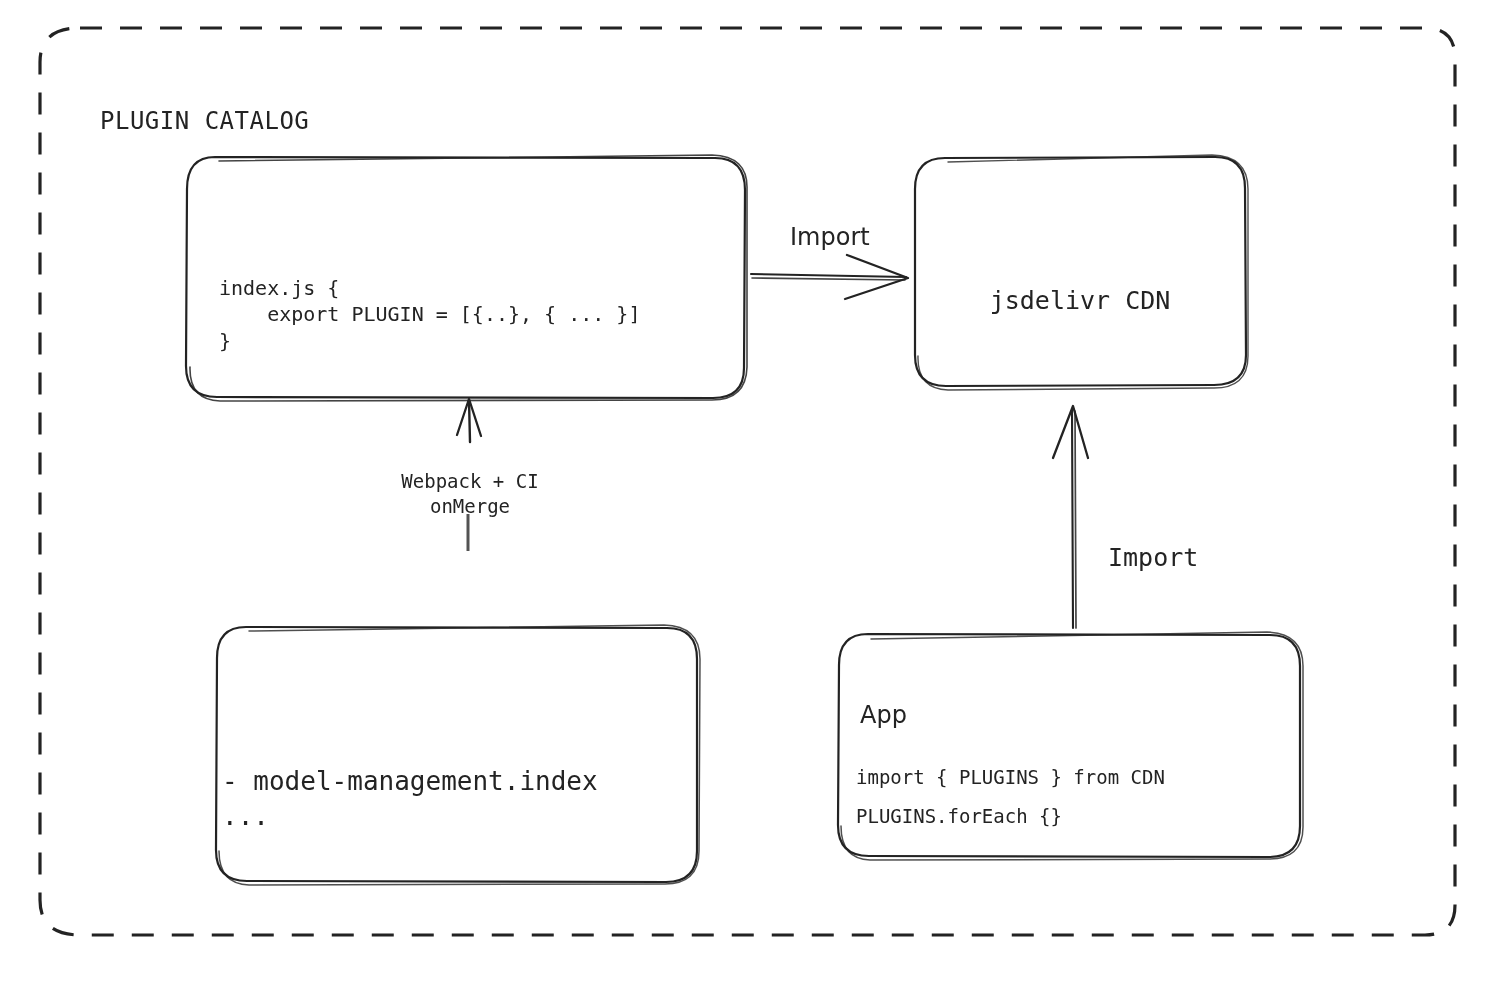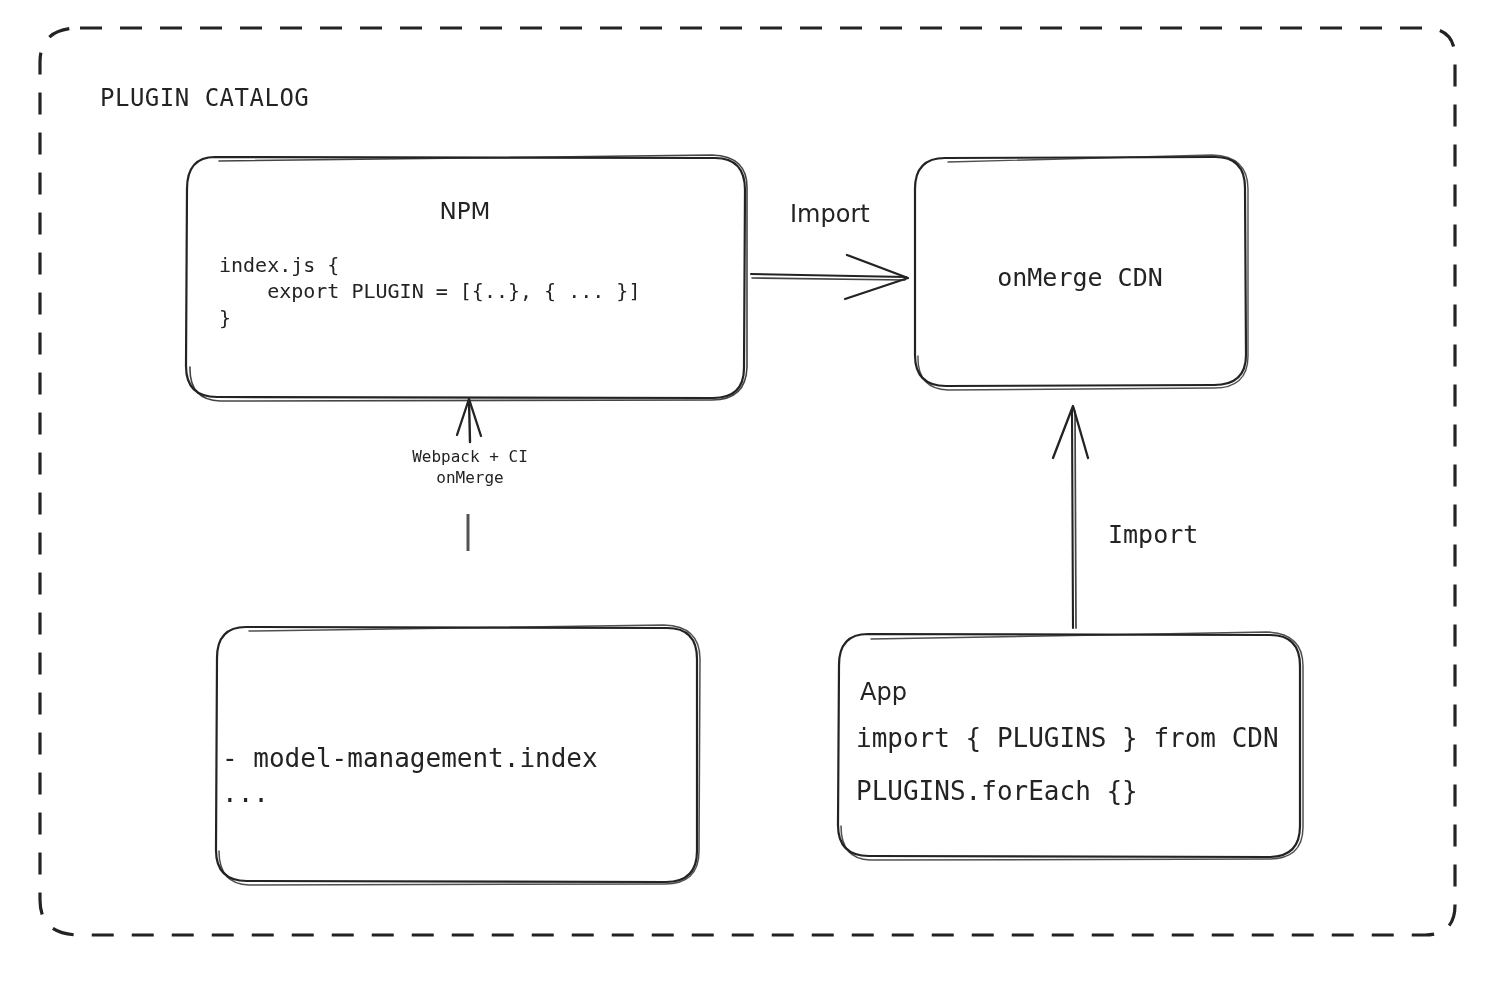--- a/index.html
+++ b/index.html
@@ -20,20 +20,21 @@
     position: absolute;
     left: 0; top: 0;
     width: 1506px;
     height: 1002px;
   }
   .lbl {
     position: absolute;
     color: #232323;
     white-space: pre;
     line-height: 1.35;
+    margin-top: 23px;
   }
   .mono { font-family: "DejaVu Sans Mono", monospace; }
   .sans { font-family: "DejaVu Sans", sans-serif; }
 
   
   #container-title {
     left: 100px; top: 82px;
     font-size: 24px;
     letter-spacing: 0.5px;
   }
@@ -63,21 +64,21 @@
   #cache-label {
     left: 790px; top: 198px;
     font-size: 24px;
   }
 
   
   #build-label {
     left: 330px; top: 446px;
     width: 280px;
     text-align: center;
-    font-size: 16px;
+    font-size: 19px;
     line-height: 1.32;
   }
 
   
   #repo-heading {
     left: 216px; top: 567px;
     width: 480px;
     text-align: center;
     font-size: 25px;
   }
@@ -92,22 +93,22 @@
     left: 1108px; top: 518px;
     font-size: 25px;
   }
 
   
   #app-title {
     left: 860px; top: 676px;
     font-size: 24px;
   }
   #app-code {
-    left: 856px; top: 712px;
-    font-size: 26px;
+    left: 856px; top: 735px;
+    font-size: 19px;
     line-height: 2.05;
   }
 </style>
 </head>
 <body>
 
 <div id="stage">
 
   <svg id="sketch" viewBox="0 0 1506 1002">
 
@@ -149,24 +150,23 @@
 
     <g>
       <path d="M 1073 628 L 1072 410" fill="none" stroke="#232323" stroke-width="2.1" stroke-linecap="round"></path>
       <path d="M 1076 628 L 1075 411" fill="none" stroke="#232323" stroke-width="1.7" stroke-linecap="round" opacity="0.85"></path>
       <path d="M 1053 458 L 1073 406 L 1088 458" fill="none" stroke="#232323" stroke-width="2.3" stroke-linecap="round" stroke-linejoin="round"></path>
     </g>
   </svg>
 
   <div class="lbl mono" id="container-title">PLUGIN CATALOG</div>
 
-  <div class="lbl sans" id="npm-title">NPM</div>
   <div class="lbl mono" id="npm-code"><span>index.js {</span><br><span>    export PLUGIN = [{..}, { ... }]</span><br><span>}</span></div>
 
-  <div class="lbl mono" id="cdn-title">onMerge CDN</div>
+  <div class="lbl mono" id="cdn-title">jsdelivr CDN</div>
 
   <div class="lbl sans" id="cache-label">Import</div>
 
   <div class="lbl mono" id="build-label">Webpack + CI
 onMerge</div>
 
   <div class="lbl mono" id="repo-files"><br><span>- model-management.index</span><br><span>...</span></div>
 
   <div class="lbl mono" id="import-label">Import</div>
 

